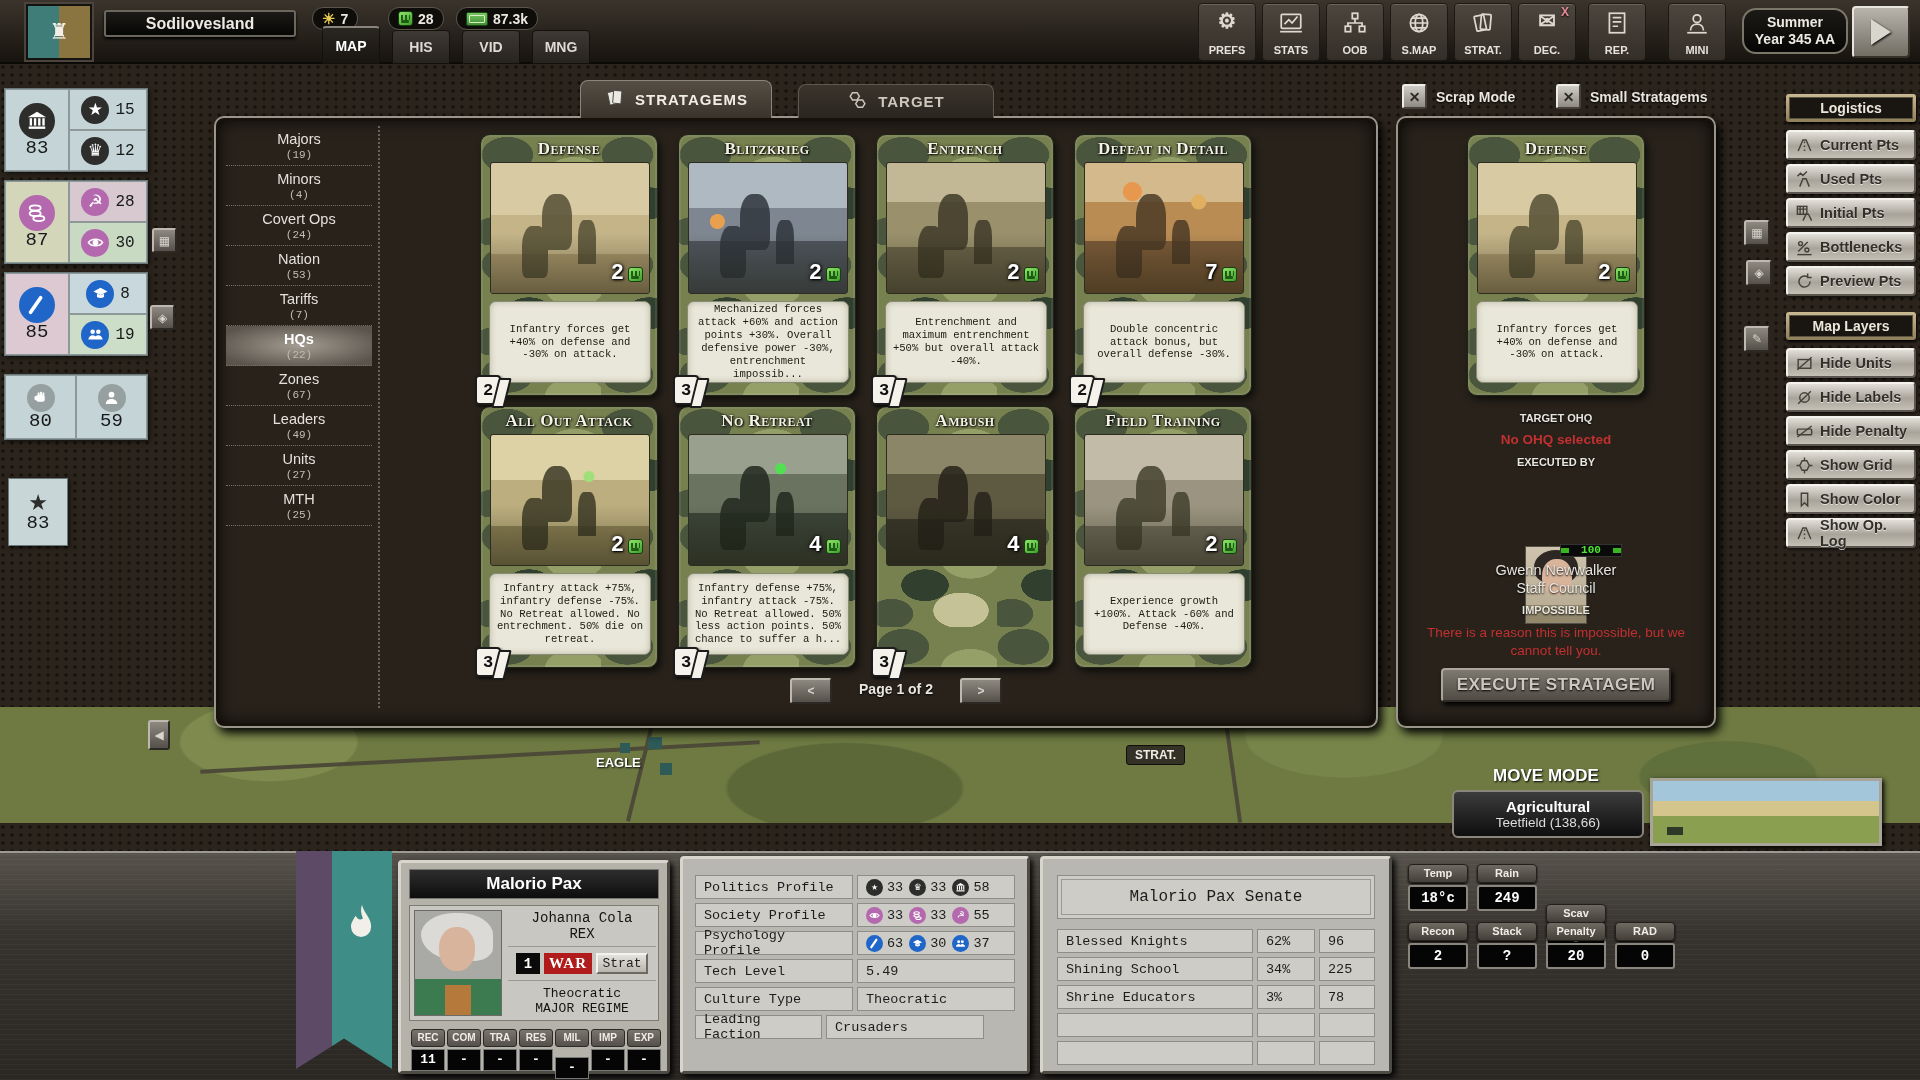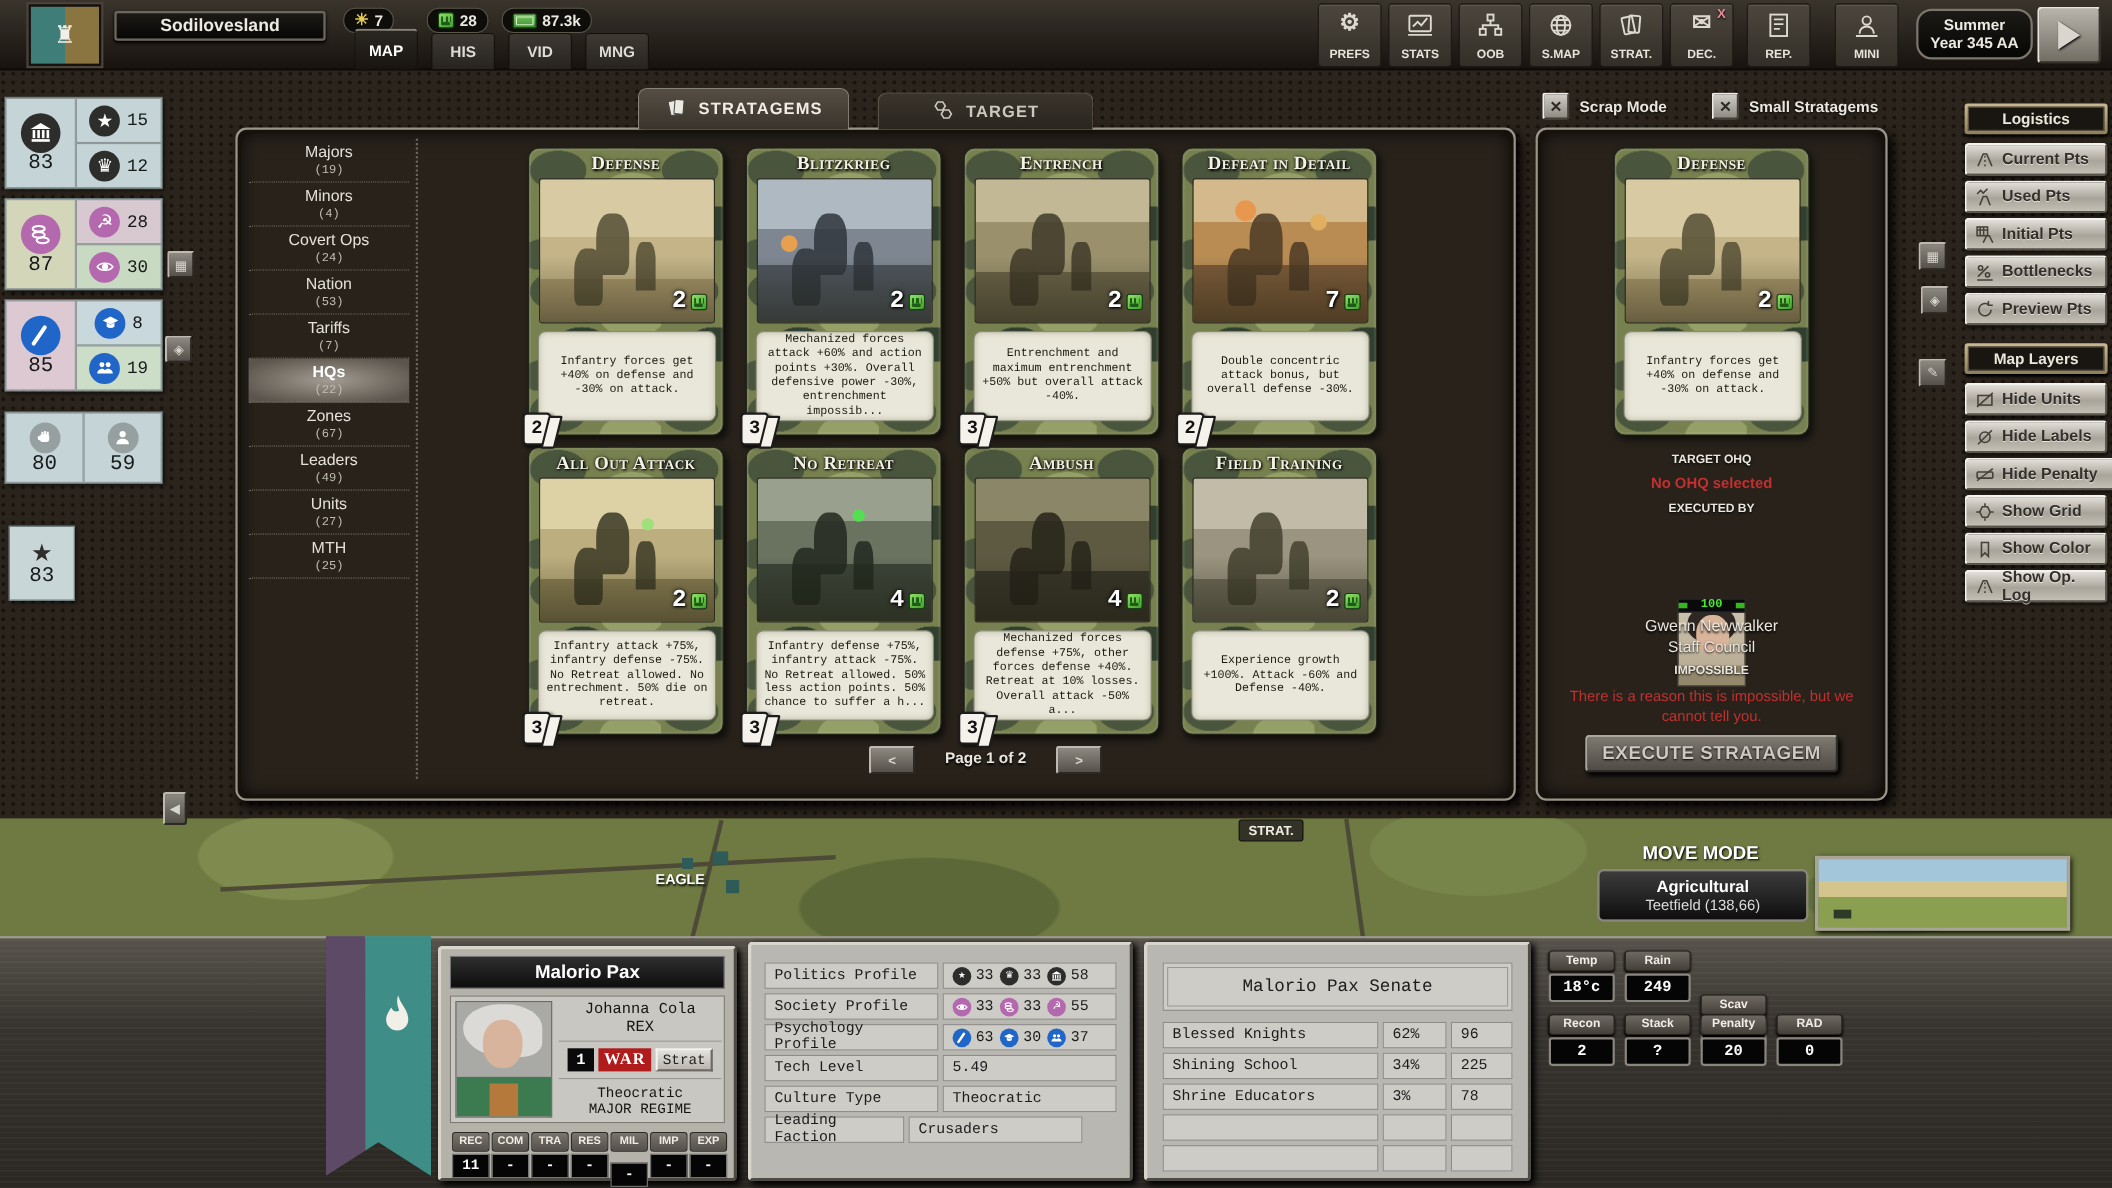--- a/index.html
+++ b/index.html
@@ -144,29 +144,29 @@
   .sqbtn{background:linear-gradient(180deg,#8d8981,#55514a);border:2px solid;border-color:#bdb9b0 #2c2925 #2c2925 #bdb9b0;
     border-radius:3px;display:flex;align-items:center;justify-content:center;color:#d8d5cd;font-size:12px;}
 
   
   .tp-label{color:#e9e6de;font-weight:bold;font-size:11px;text-align:center;text-shadow:0 1px 2px #000;}
   .tp-red{color:#c23030;font-size:13.5px;text-align:center;font-weight:bold;}
   .portrait{width:62px;height:78px;background:linear-gradient(180deg,#cfc4ae,#b3a68e);border:1px solid #55504a;position:relative;overflow:hidden;}
   .portrait .hair{position:absolute;left:8px;right:8px;top:3px;height:34px;background:#2e2824;border-radius:50% 50% 42% 42%;}
   .portrait .face{position:absolute;left:16px;top:12px;width:30px;height:36px;background:#d8b49b;border-radius:46%;}
   .portrait .body{position:absolute;left:0;right:0;bottom:0;height:18px;background:#93886c;}
-  .hpbar{width:62px;height:13px;background:#0a0a0a;border:1px solid #333;display:flex;align-items:center;justify-content:center;gap:12px;}
+  .hpbar{width:62px;height:13px;background:#0a0a0a;border:1px solid #333;display:flex;align-items:center;justify-content:center;gap:12px;margin-left:35px;}
   .hpbar .seg{width:12px;height:5px;background:#37b622;}
   .hpbar .hv{color:#4ae82e;font-family:"Liberation Mono",monospace;font-weight:bold;font-size:11px;line-height:1;}
   .exebtn{background:linear-gradient(180deg,#7d7970,#504c45);border:2px solid;border-color:#aaa69c #2e2b26 #2e2b26 #aaa69c;
     border-radius:4px;color:#cdc9c0;font-weight:bold;font-size:17px;letter-spacing:.5px;
     display:flex;align-items:center;justify-content:center;text-shadow:0 1px 2px #000;box-shadow:2px 3px 5px #000;}
 
   
-  .mapstrip{left:0;top:744px;width:1920px;height:116px;background-color:#6e7a42;
+  .mapstrip{left:0;top:707px;width:1920px;height:116px;background-color:#6e7a42;
     background-image:
       radial-gradient(ellipse 90px 40px at 14% 30%,#7e8a4e 97%,transparent),
       radial-gradient(ellipse 120px 46px at 44% 70%,#5c6838 97%,transparent),
       radial-gradient(ellipse 100px 42px at 70% 25%,#78854a 97%,transparent),
       radial-gradient(ellipse 90px 36px at 90% 60%,#60703c 97%,transparent);
     overflow:hidden;text-align:right;}
   .road{position:absolute;background:#4e4a38;}
   .mtab{position:absolute;bottom:0;height:34px;background:linear-gradient(180deg,#4a443c,#332e28);
     border:1px solid #1a1713;border-bottom:none;border-radius:6px 6px 0 0;color:#e8e5de;font-weight:bold;
     font-size:14.5px;display:flex;align-items:center;justify-content:center;gap:8px;box-shadow:inset 0 1px 0 #6a645a;}
@@ -665,21 +665,20 @@
     <div class="cdesc">Infantry defense +75%, infantry attack -75%. No Retreat allowed. 50% less action points. 50% chance to suffer a h...</div>
     <div class="ccount">3</div>
   </div>
   <div class="card" style="left:876px;top:406px;">
     <div class="ctitle">Ambush</div>
     <div class="art a6"></div>
     <div class="cost">
         <span class="cn">4</span>
         <span class="chip"></span>
       </div>
-    <div class="cdesc">Mechanized forces defense +75%, other forces defense +40%. Retreat at 10% losses. Overall attack -50% a...</div>
     <div class="ccount">3</div>
   </div>
   <div class="card" style="left:1074px;top:406px;">
     <div class="ctitle">Field Training</div>
     <div class="art a7"></div>
     <div class="cost">
         <span class="cn">2</span>
         <span class="chip"></span>
       </div>
     <div class="cdesc">Experience growth +100%. Attack -60% and Defense -40%.</div>

